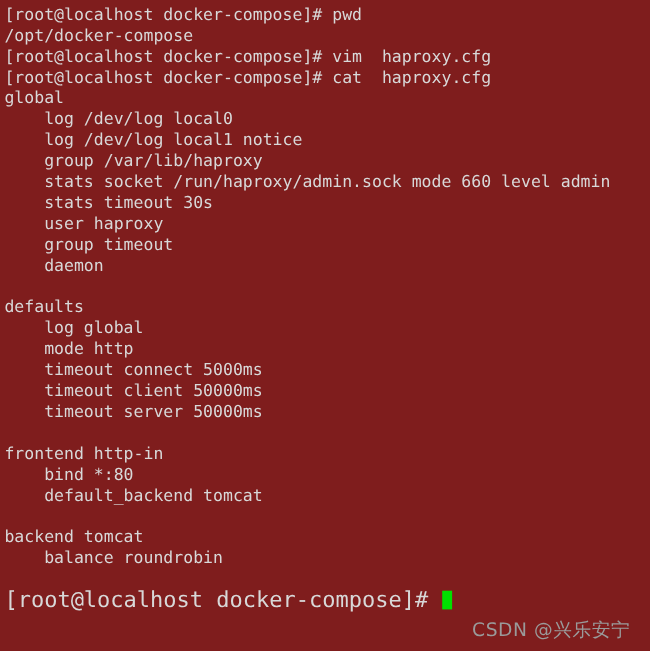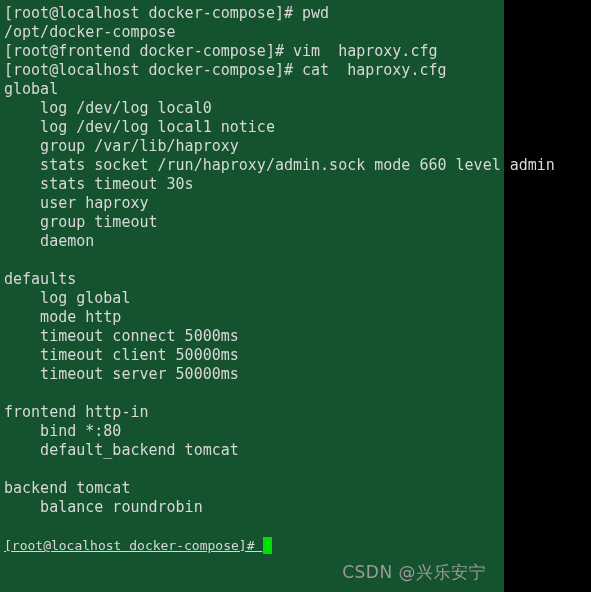--- a/index.html
+++ b/index.html
@@ -8,23 +8,23 @@
     background: #000000;
   }
   body {
     width: 591px;
     height: 592px;
     overflow: hidden;
     font-family: "DejaVu Sans Mono", "Liberation Mono", monospace;
   }
   #terminal {
     position: relative;
-    width: 504px;
+    width: 591px;
     height: 592px;
-    background: #14532d;
+    background: #7f1d1d;
     padding: 4px 0 0 4px;
     box-sizing: border-box;
   }
   .line {
     height: 19px;
     line-height: 19px;
     font-size: 15px;
     letter-spacing: 0px;
     color: #d8d8d8;
     white-space: pre;
@@ -32,26 +32,25 @@
   }
   .line.blank {
     color: transparent;
   }
   .prompt-line {
     display: flex;
     align-items: center;
     height: 19px;
   }
   .prompt-text {
-    font-size: 13px;
+    font-size: 20px;
     line-height: 19px;
     color: #d8d8d8;
     white-space: pre;
     font-family: "DejaVu Sans Mono", "Liberation Mono", monospace;
-    text-decoration: underline;
   }
   .cursor {
     display: inline-block;
     width: 9px;
     height: 17px;
     background: #00e000;
     vertical-align: middle;
     margin-left: 1px;
   }
   #watermark {
@@ -65,21 +64,21 @@
     white-space: pre;
   }
 </style>
 </head>
 <body>
 
 <div id="terminal">
   <div id="output">
       <div class="line">[root@localhost docker-compose]# pwd</div>
       <div class="line">/opt/docker-compose</div>
-      <div class="line">[root@frontend docker-compose]# vim  haproxy.cfg</div>
+      <div class="line">[root@localhost docker-compose]# vim  haproxy.cfg</div>
       <div class="line">[root@localhost docker-compose]# cat  haproxy.cfg</div>
       <div class="line">global</div>
       <div class="line">    log /dev/log local0</div>
       <div class="line">    log /dev/log local1 notice</div>
       <div class="line">    group /var/lib/haproxy</div>
       <div class="line">    stats socket /run/haproxy/admin.sock mode 660 level admin</div>
       <div class="line">    stats timeout 30s</div>
       <div class="line">    user haproxy</div>
       <div class="line">    group timeout</div>
       <div class="line">    daemon</div>

